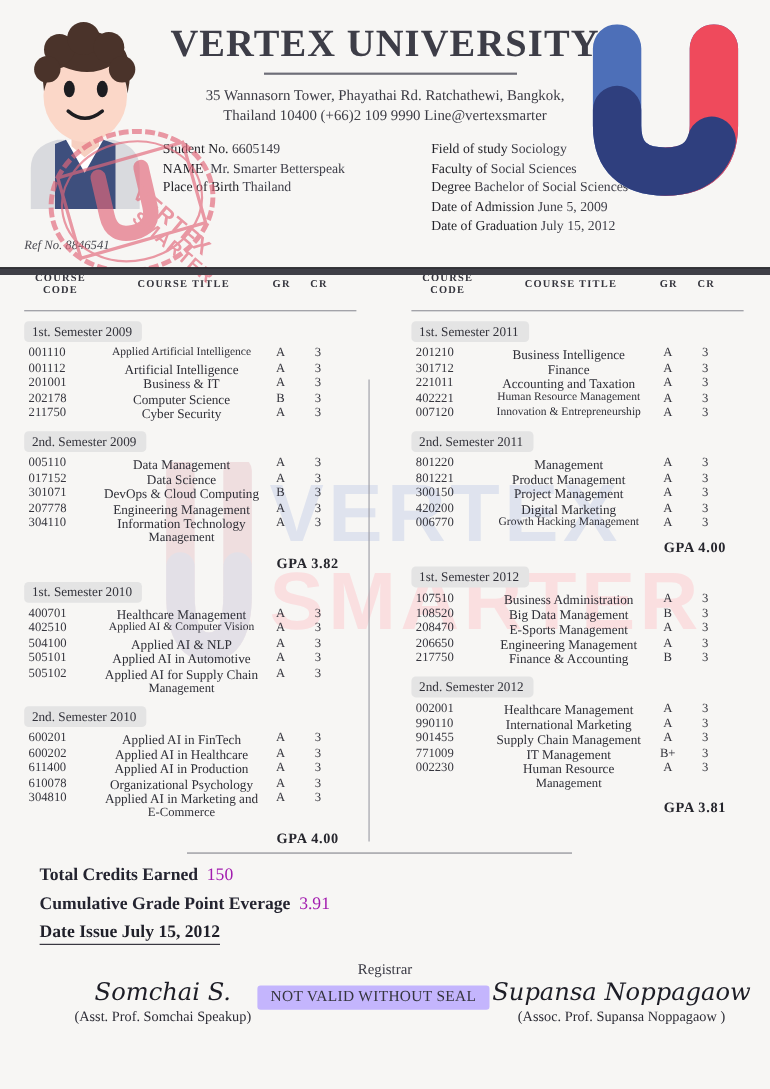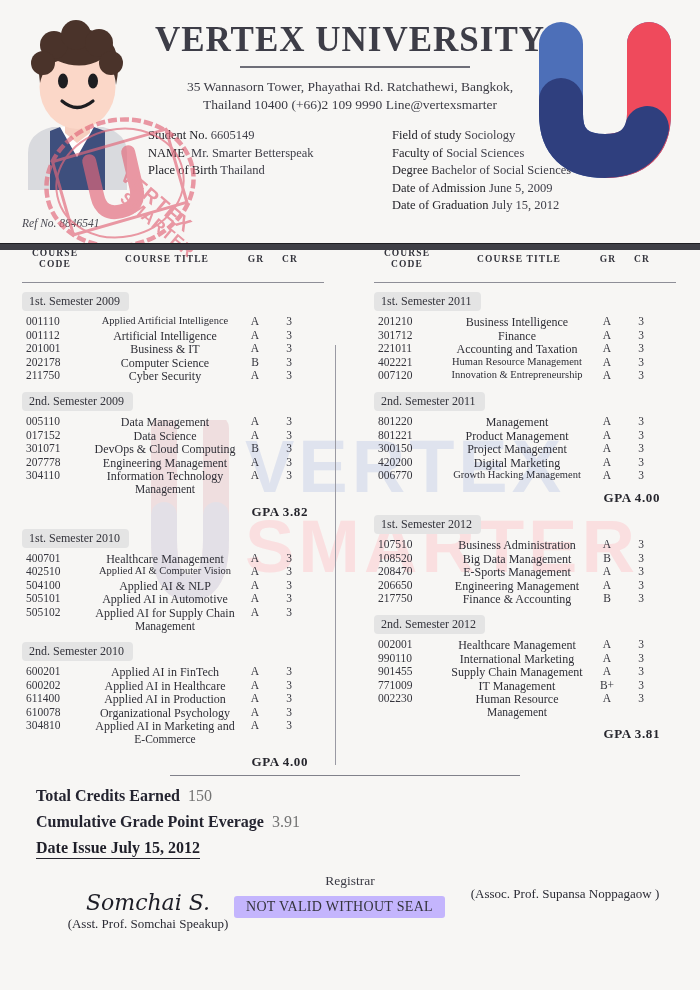--- a/index.html
+++ b/index.html
@@ -111,21 +111,21 @@
   }
 
   
   .foot-rule{
     position:absolute;left:170px;top:775px;width:350px;height:0;
     border-top:1.6px solid #81818a;z-index:3;
   }
   .totals{position:absolute;left:36px;top:787px;z-index:3;}
   .tot-line{font-size:16px;margin-bottom:8px;color:#242430;}
   .tot-line .k{font-weight:bold;}
-  .tot-line .v{font-weight:normal;color:#737373;margin-top:13px;}
+  .tot-line .v{font-weight:normal;color:#a21caf;margin-top:13px;}
   .date-issue{
     font-size:16px;font-weight:bold;color:#1f1f29;
     display:inline-block;border-bottom:1.6px solid #24242e;padding-bottom:1px;
   }
 
   .registrar{
     position:absolute;left:0;top:873px;width:700px;text-align:center;
     font-size:13.5px;color:#3a3a44;z-index:3;
   }
   .seal-note{
@@ -544,16 +544,17 @@
 
   <div class="registrar">Registrar</div>
   <div class="seal-note">NOT VALID WITHOUT SEAL</div>
 
   <div class="sig sig-left">
     <div class="sig-script">Somchai S.</div>
     <div class="sig-name">(Asst. Prof. Somchai Speakup)</div>
   </div>
 
   <div class="sig sig-right">
+    <div class="sig-script">Supansa Noppagaow</div>
     <div class="sig-name">(Assoc. Prof. Supansa Noppagaow )</div>
   </div>
 
 </div>
 
 </body></html>

